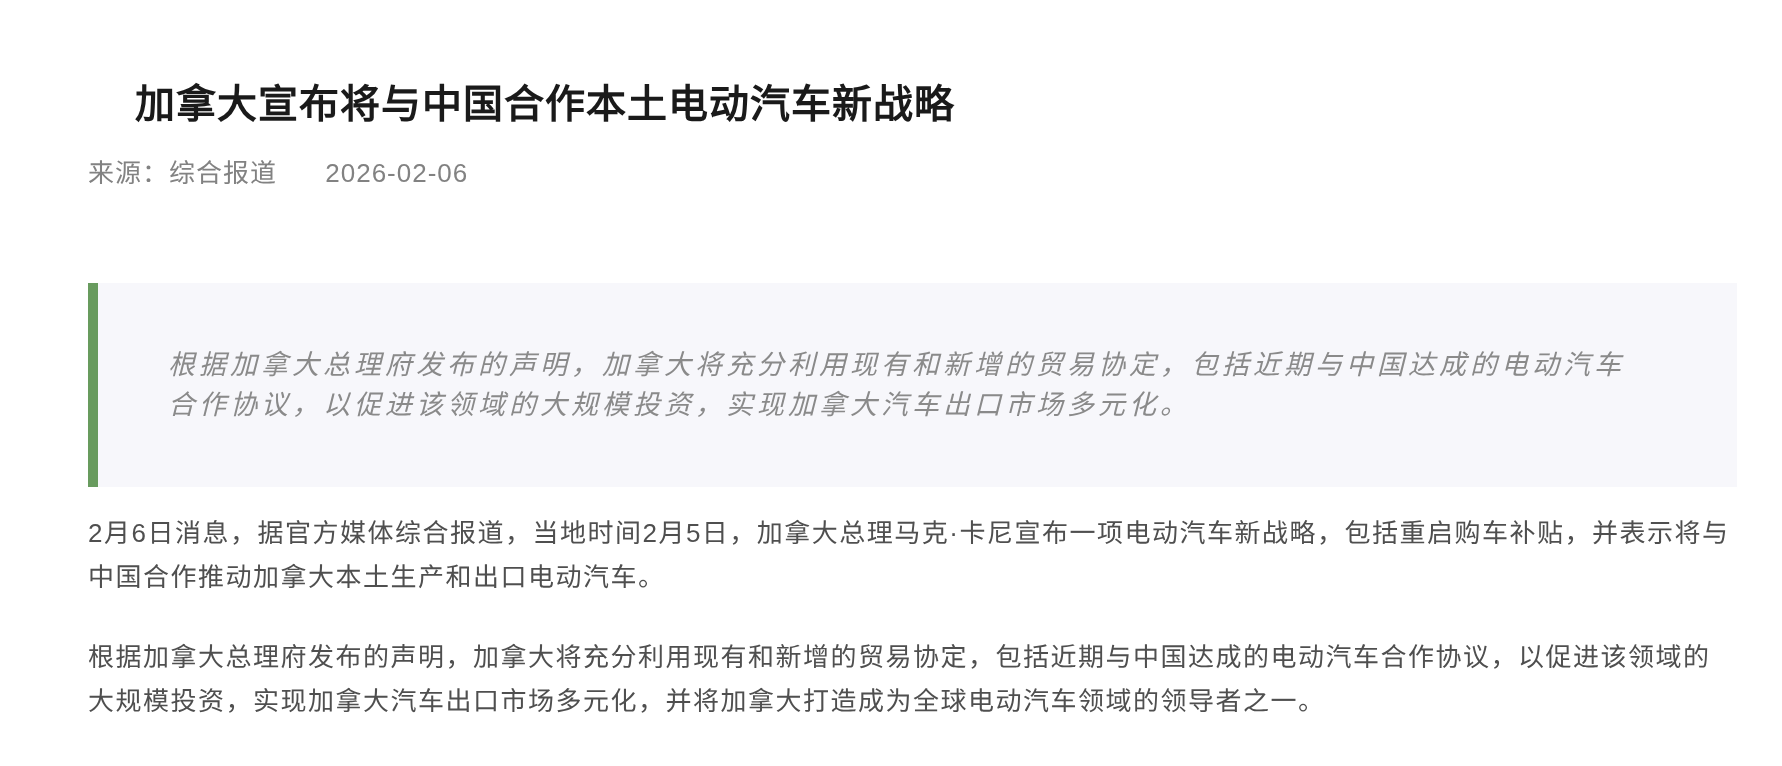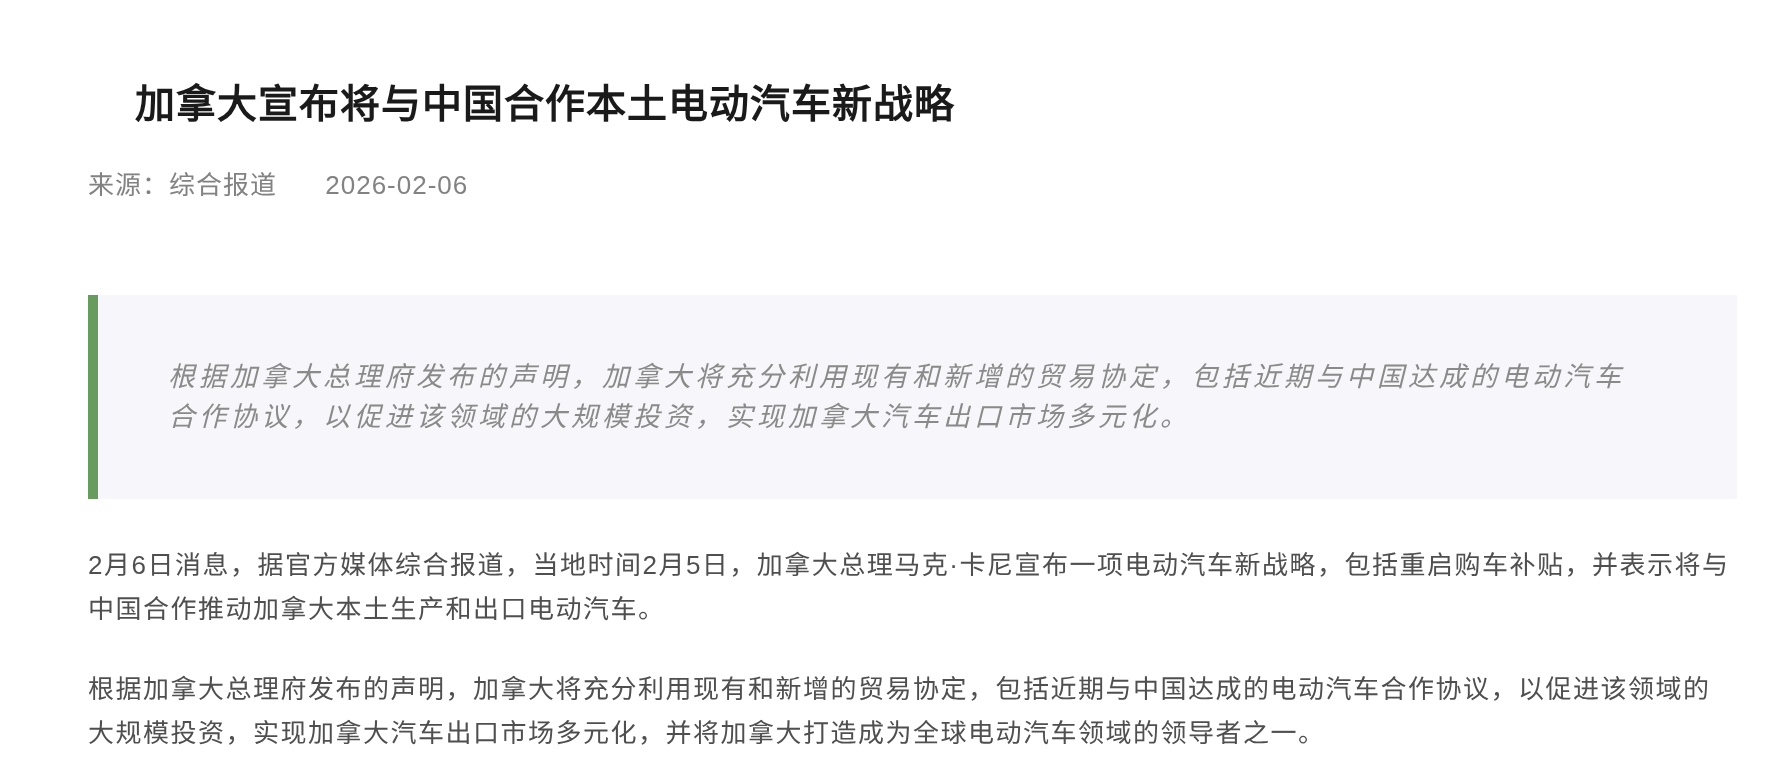--- a/index.html
+++ b/index.html
@@ -17,21 +17,21 @@
   }
   .article-title {
     font-size: 40px;
     line-height: 1.2;
     font-weight: 700;
     color: #1a1a1a;
     letter-spacing: 1px;
     margin-left: 47px;
   }
   .article-meta {
-    margin-top: 36px;
+    margin-top: 24px;
     font-size: 26px;
     color: #828282;
     letter-spacing: 1px;
   }
   .article-meta .date {
     margin-left: 40px;
   }
   .summary-quote {
     position: relative;
     margin-top: 94px;
@@ -52,21 +52,21 @@
     background: #689b5e;
   }
   .article-body p {
     margin-top: 36px;
     font-size: 26px;
     line-height: 44px;
     color: #4f4f4f;
     letter-spacing: 1.5px;
   }
   .article-body p:first-child {
-    margin-top: 44px;
+    margin-top: 24px;
   }
 </style>
 </head>
 <body>
 
 <div class="article">
 
   <h1 class="article-title">加拿大宣布将与中国合作本土电动汽车新战略</h1>
 
   <div class="article-meta">

